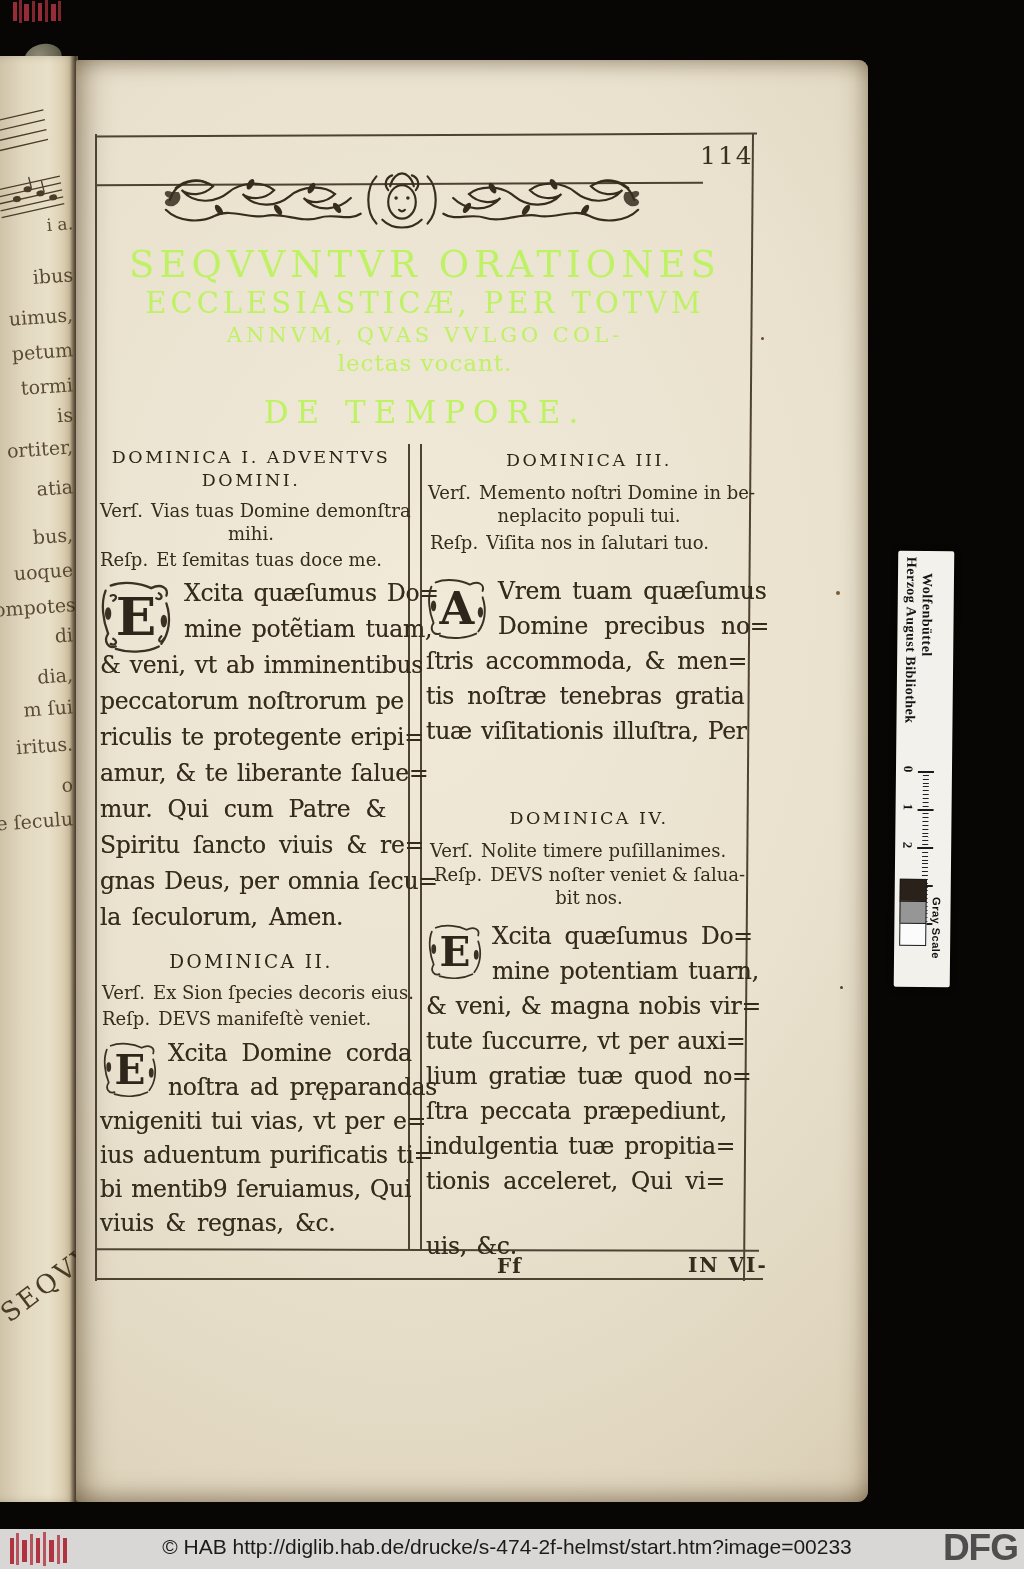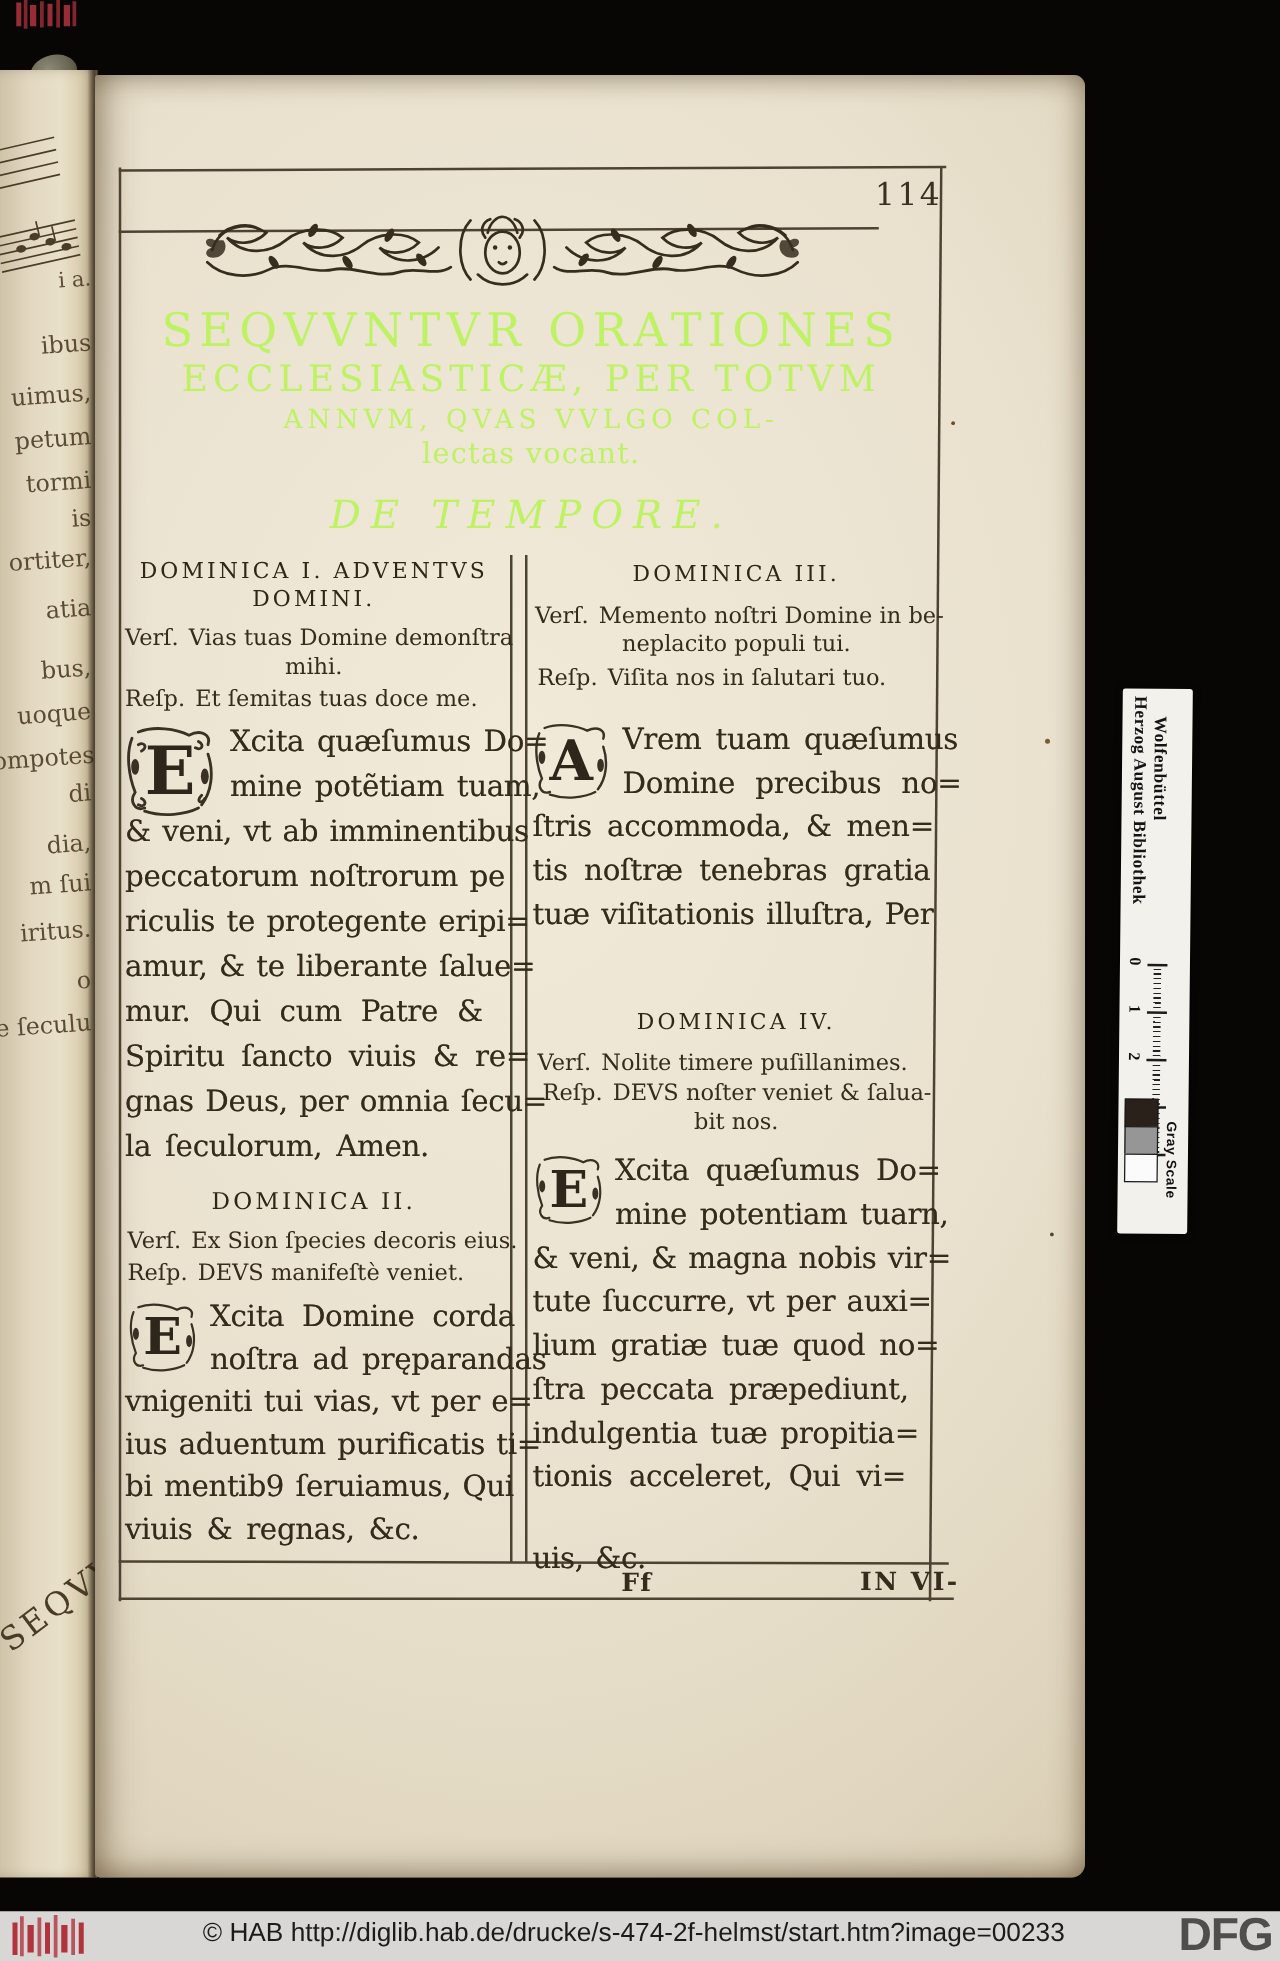--- a/index.html
+++ b/index.html
@@ -35,21 +35,21 @@
 
   .pagenum{position:absolute;left:700px;top:141px;width:52px;text-align:center;
            font-size:25px;letter-spacing:2px;color:#3a2f20;}
 
   
   .ttl{position:absolute;left:95px;width:660px;text-align:center;color:#bef264;white-space:nowrap;}
   .t1{top:243px;font-size:37px;letter-spacing:5px;}
   .t2{top:286px;font-size:29px;letter-spacing:4px;}
   .t3{top:323px;font-size:21px;letter-spacing:4px;}
   .t4{top:350px;font-size:23px;letter-spacing:1px;}
-  .tsec{top:394px;font-size:31px;letter-spacing:8px;font-style:italic;}
+  .tsec{top:394px;font-size:31px;letter-spacing:8px;}
 
   
   .chead{position:absolute;text-align:center;font-size:17.5px;letter-spacing:2.5px;
          color:#2f2619;white-space:nowrap;}
   .vline{position:absolute;font-size:18px;color:#362c1e;white-space:nowrap;}
   .vlabel{margin-right:8px;}
   .pline{position:absolute;font-size:23.5px;letter-spacing:-0.3px;word-spacing:2px;
          color:#352b1d;white-space:nowrap;line-height:1;
          text-shadow:0 0 .5px rgba(45,34,18,.55);}
   .dropcap{position:absolute;}

